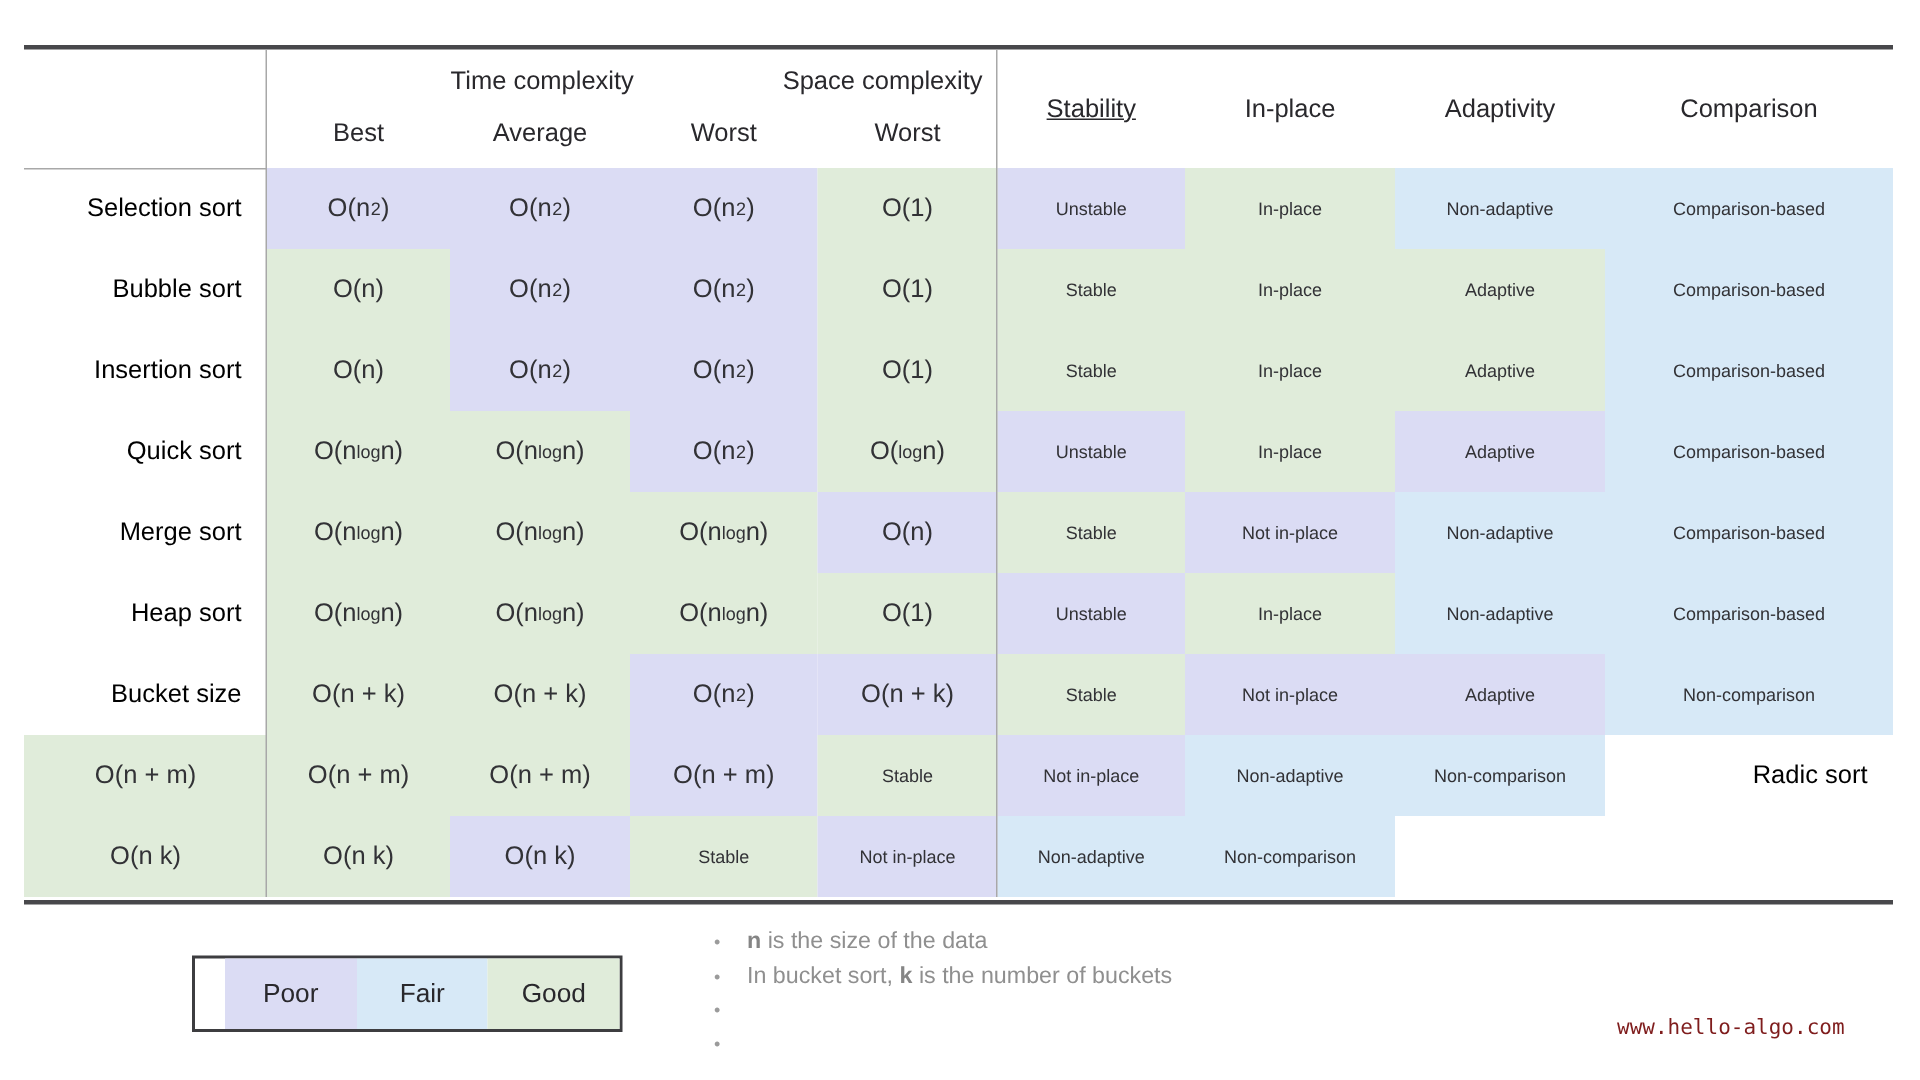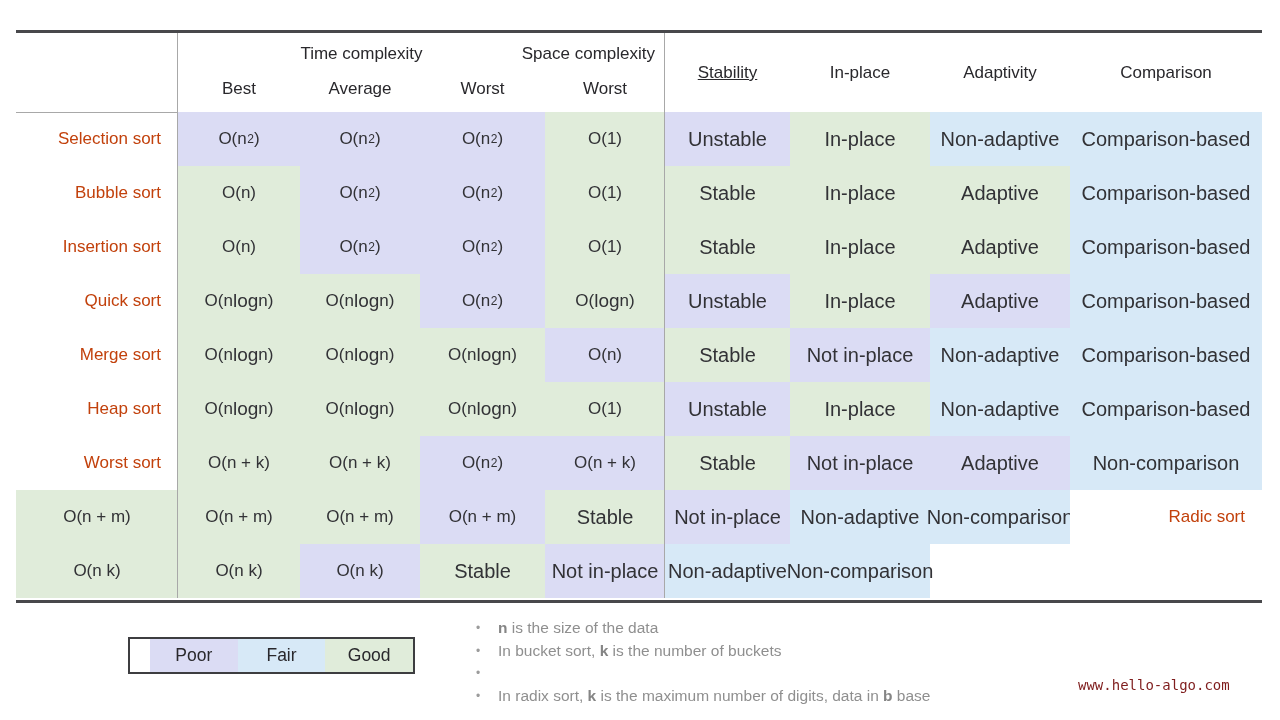--- a/index.html
+++ b/index.html
@@ -36,32 +36,32 @@
   .hsep { position:absolute; top:79px; left:0; width:162px; height:1px; background:#a8a8a8; z-index:3; }
   .tbody {
     position:absolute; top:79px; left:0;
     display:grid;
     grid-template-columns:162px 122px 120px 125px 120px 125px 140px 140px 192px;
     grid-auto-rows:54px;
   }
   .cell { display:flex; align-items:center; justify-content:center; }
   .row-label {
     justify-content:flex-end; padding-right:17px; background:#ffffff;
-    font-size:17px; color:#c2410c; white-space:nowrap;
+    font-size:17px; color:#000000; white-space:nowrap;
   }
   .math { font-size:17px; white-space:nowrap; }
   .math sup { font-size:12px; line-height:0; margin-left:0.5px; }
-  .math .lg { font-size:19px; }
-  .prop { font-size:20px; white-space:nowrap; }
+  .math .lg { font-size:12px; }
+  .prop { font-size:12px; white-space:nowrap; }
   .g-poor { background:var(--c-poor); }
   .g-fair { background:var(--c-fair); }
   .g-good { background:var(--c-good); }
   
   .legend {
-    position:absolute; left:128px; top:637px; width:287px; height:37px;
+    position:absolute; left:128px; top:637px; width:287px; height:51px;
     border:2px solid #3d3d40; display:flex;padding-left:20px;
   }
   .legend-cell {
     flex:1; display:flex; align-items:center; justify-content:center;
     font-size:17.5px; color:#29282c;
   }
   
   .notes { position:absolute; left:476px; top:617px; }
   .note { display:flex; height:22.5px; align-items:center; color:#8f8f8f; font-size:15.5px; }
   .note .bullet { width:22px; text-align:left; font-size:12px; color:#9b9b9b; }
@@ -145,21 +145,21 @@
         <div class="cell g-fair prop">Comparison-based</div>
         <div class="cell row-label">Heap sort</div>
         <div class="cell g-good math">O(n <span class="lg">log</span> n)</div>
         <div class="cell g-good math">O(n <span class="lg">log</span> n)</div>
         <div class="cell g-good math">O(n <span class="lg">log</span> n)</div>
         <div class="cell g-good math">O(1)</div>
         <div class="cell g-poor prop">Unstable</div>
         <div class="cell g-good prop">In-place</div>
         <div class="cell g-fair prop">Non-adaptive</div>
         <div class="cell g-fair prop">Comparison-based</div>
-        <div class="cell row-label">Worst sort</div>
+        <div class="cell row-label">Bucket size</div>
         <div class="cell g-good math">O(n + k)</div>
         <div class="cell g-good math">O(n + k)</div>
         <div class="cell g-poor math">O(n<sup>2</sup>)</div>
         <div class="cell g-poor math">O(n + k)</div>
         <div class="cell g-good prop">Stable</div>
         <div class="cell g-poor prop">Not in-place</div>
         <div class="cell g-poor prop">Adaptive</div>
         <div class="cell g-fair prop">Non-comparison</div>
         <div class="cell g-good math">O(n + m)</div>
         <div class="cell g-good math">O(n + m)</div>
@@ -193,19 +193,18 @@
       </div>
       <div class="note">
         <span class="bullet">•</span>
         <span class="note-text"><span>In bucket sort, </span><b>k</b><span> is the number of buckets</span></span>
       </div>
       <div class="note">
         <span class="bullet">•</span>
       </div>
       <div class="note">
         <span class="bullet">•</span>
-        <span class="note-text"><span>In radix sort, </span><b>k</b><span> is the maximum number of digits, data in </span><b>b</b><span> base</span></span>
       </div>
     </div>
 
   <div class="watermark">www.hello-algo.com</div>
 
 </div>
 
 </body></html>

